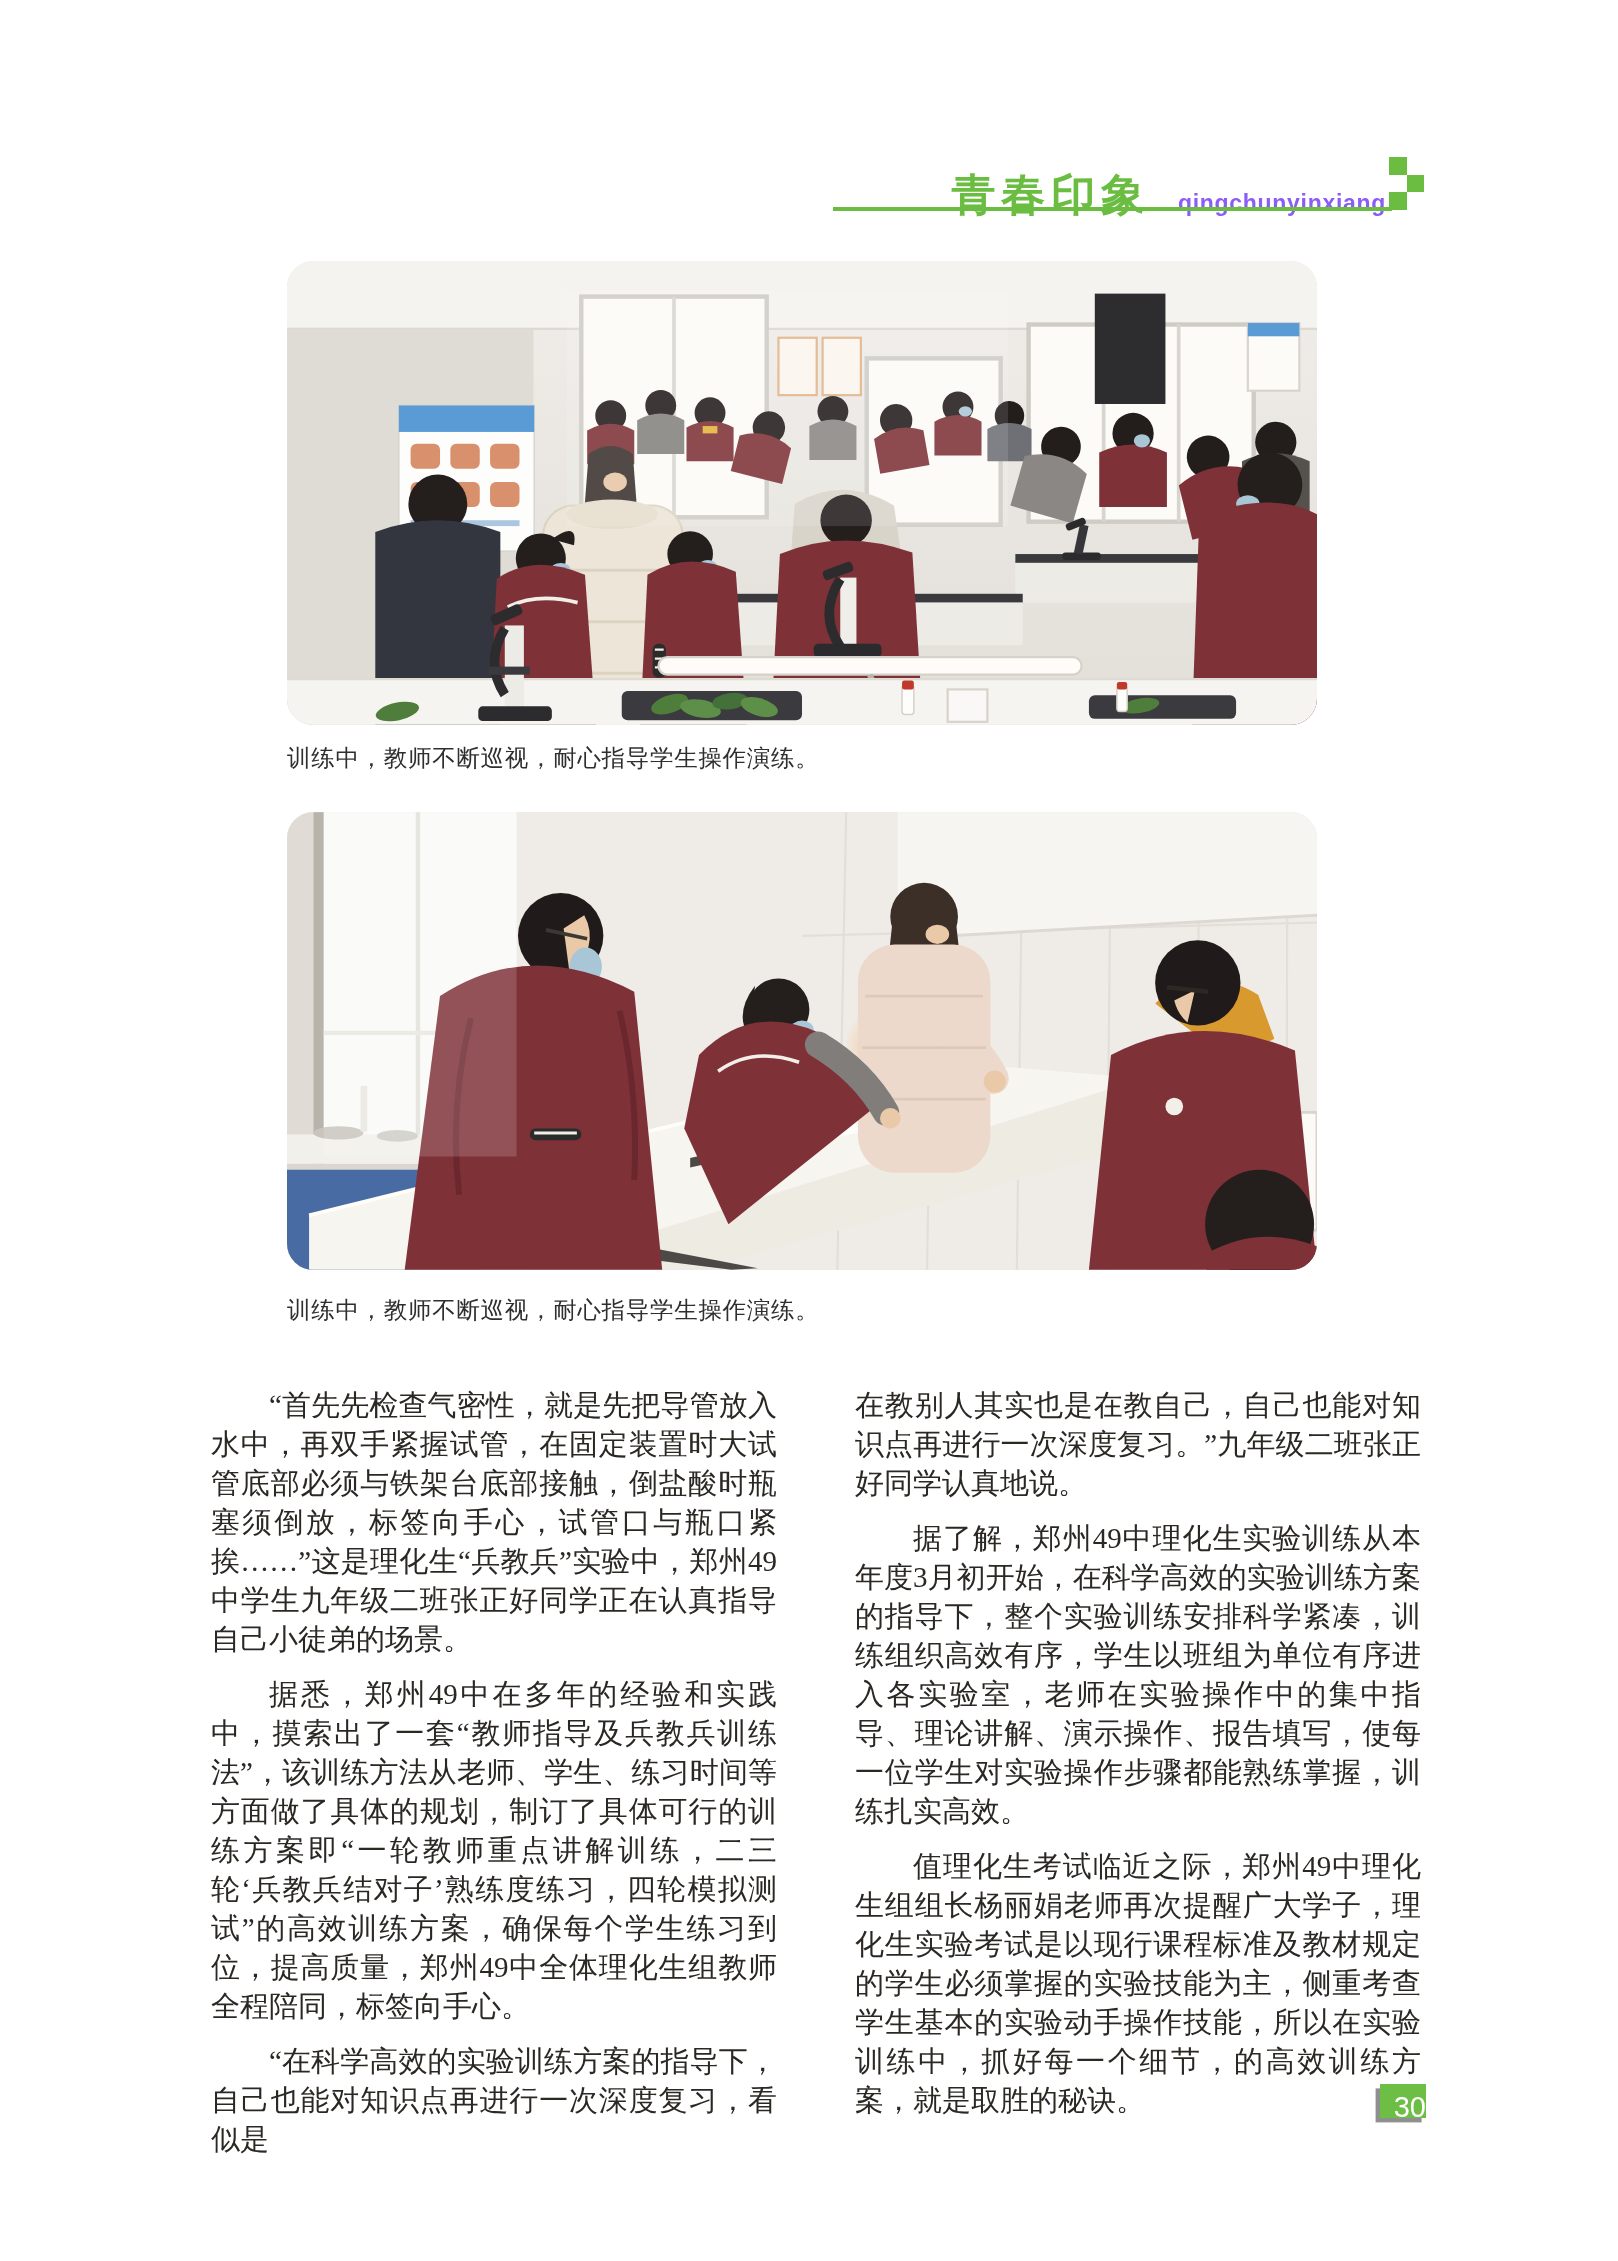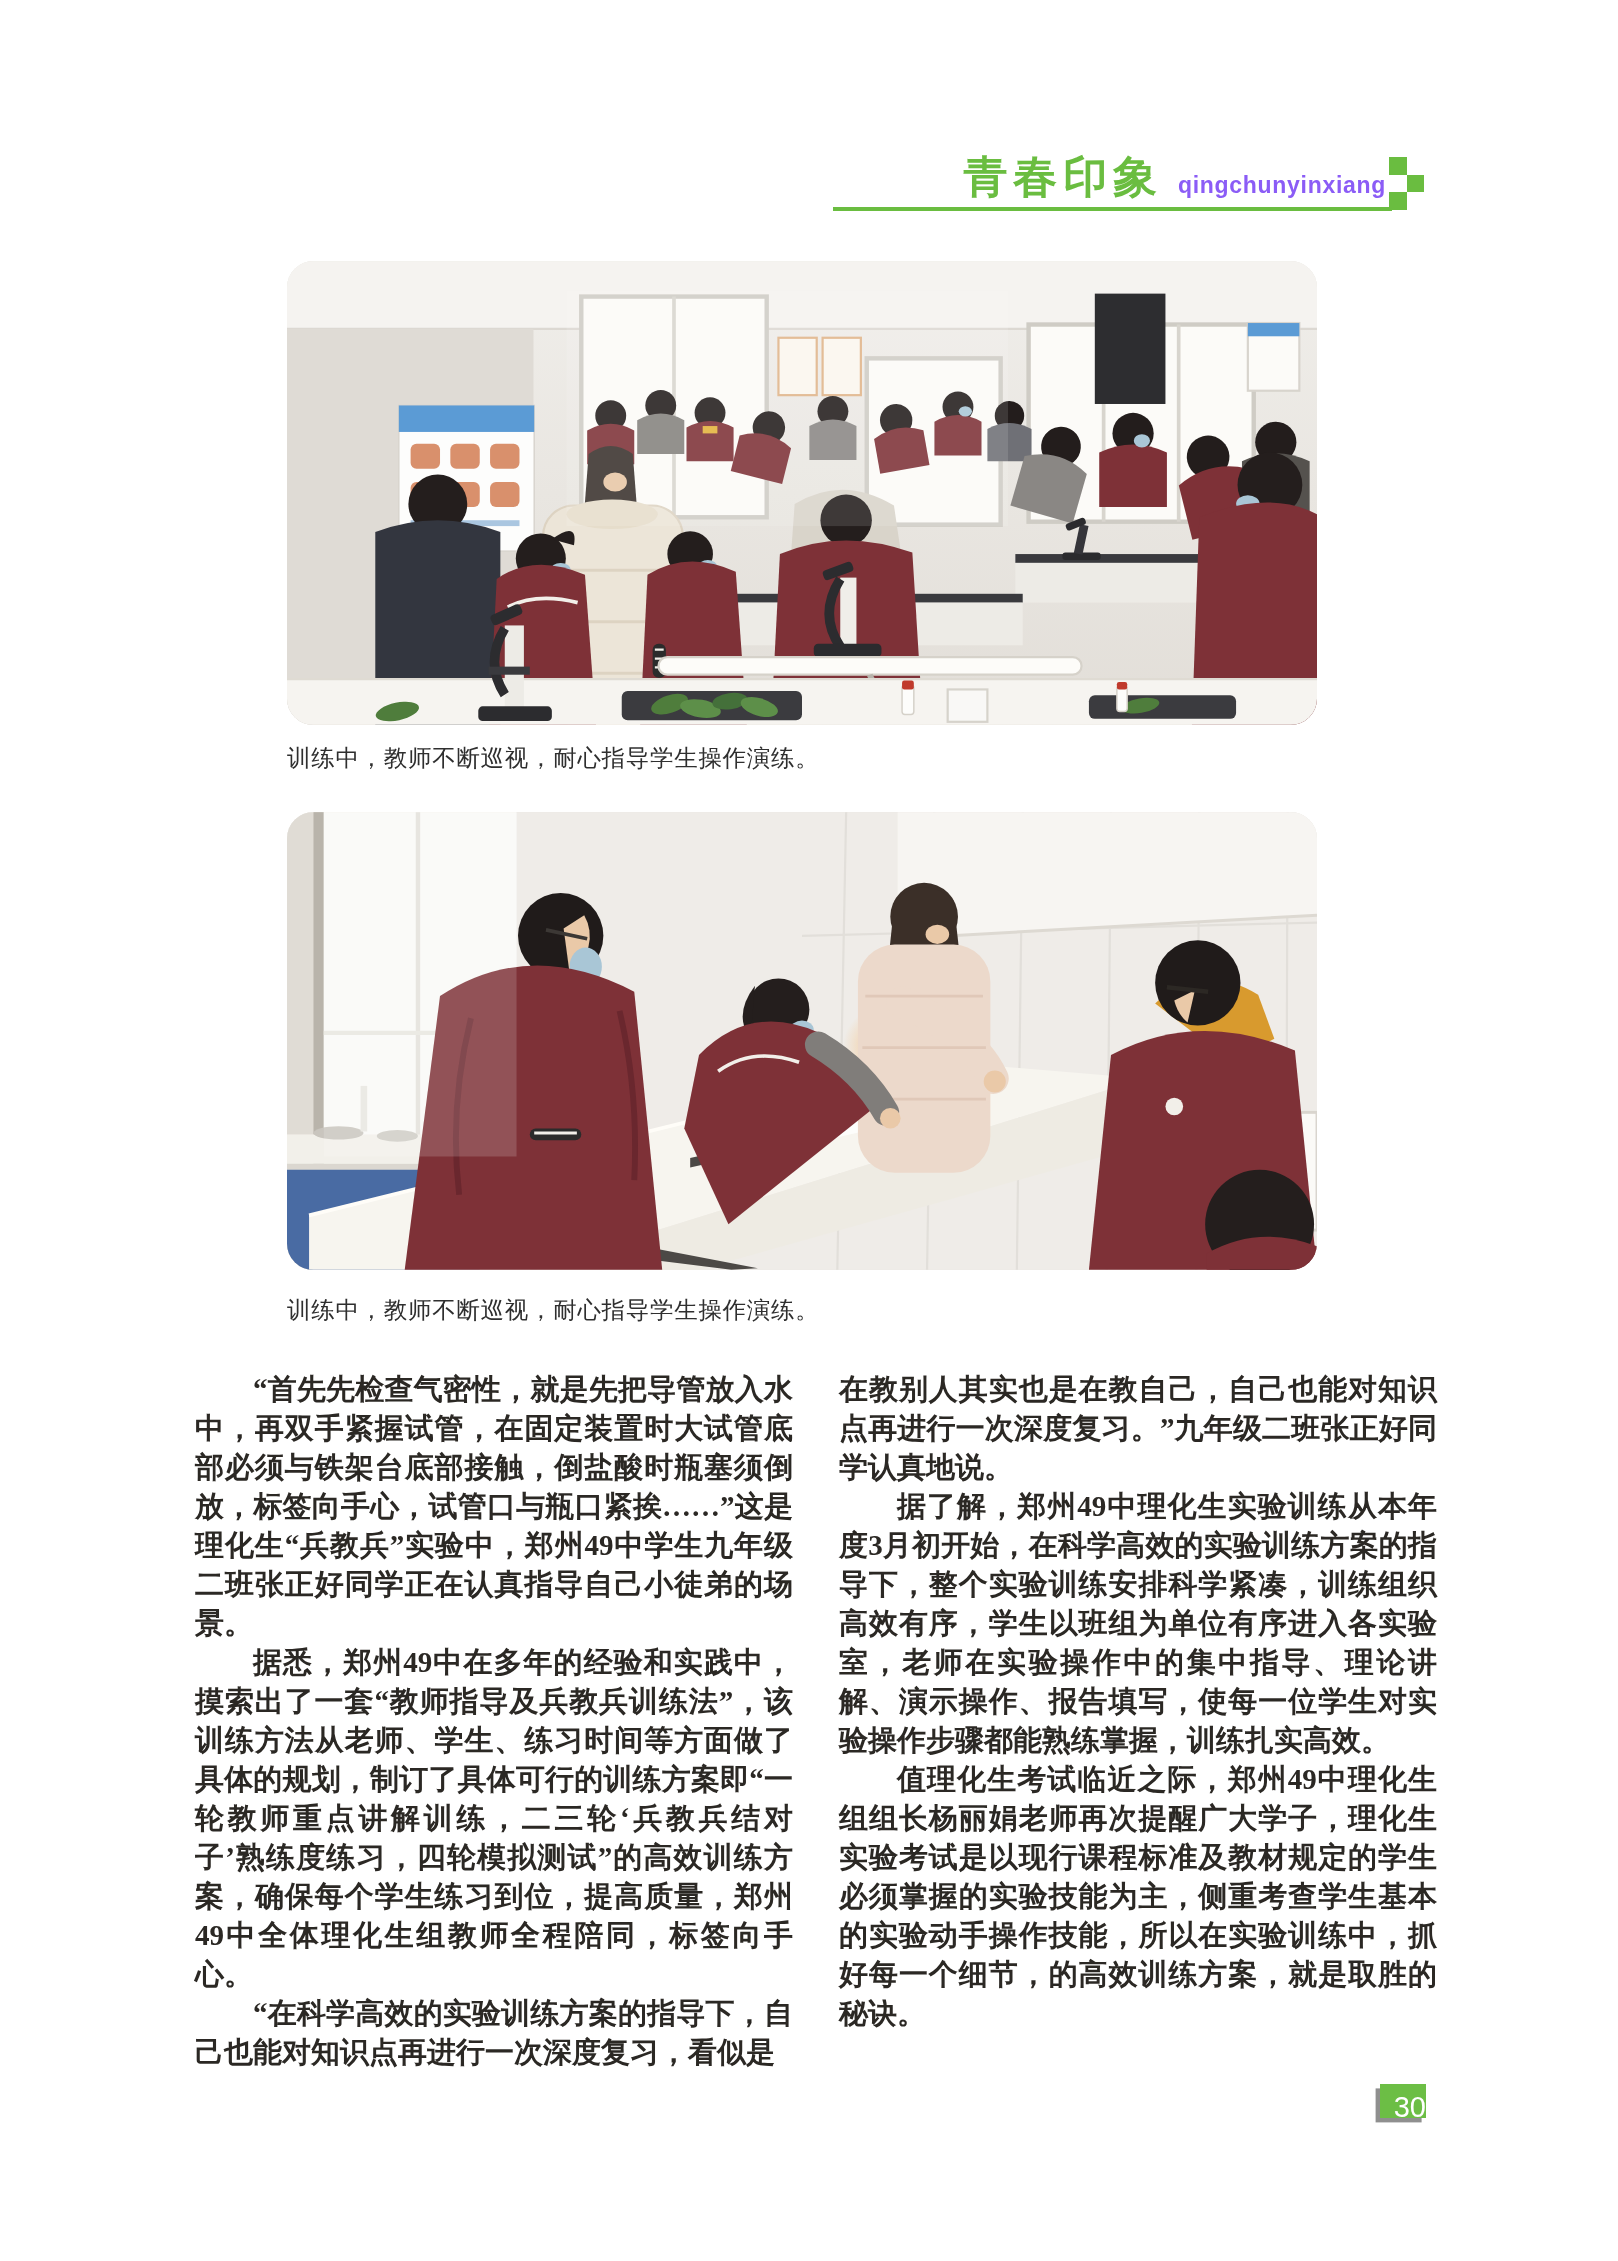--- a/index.html
+++ b/index.html
@@ -2,22 +2,22 @@
 <html style="font-size:11.8px"><head>
 <meta charset="utf-8">
 <style>
   html,body{margin:0;padding:0;background:#ffffff;}
   .page{
     position:relative;width:1618px;height:2261px;background:#ffffff;overflow:hidden;
     font-family:"Liberation Serif", serif;
   }
   
   .masthead-row{
-    position:absolute;left:833px;top:134px;width:553px;height:65px;
-    display:flex;align-items:flex-end;justify-content:flex-end;gap:15px;
+    position:absolute;left:833px;top:152px;width:553px;height:65px;
+    display:flex;align-items:flex-end;justify-content:flex-end;gap:27px;
   }
   .title-cn{
     font-family:"Liberation Sans", sans-serif;font-weight:700;
     font-size:44px;line-height:1;color:#6abd40;letter-spacing:5.9px;
   }
   .title-py{
     font-family:"Liberation Sans", sans-serif;font-weight:700;
     font-size:23px;line-height:1;color:#8b5cf6;letter-spacing:0.7px;padding-bottom:2.2px;
   }
   .header-rule{
@@ -41,21 +41,21 @@
   }
   .caption1{top:742px;}
   .caption2{top:1294px;}
   
   .col{
     position:absolute;top:1370px;width:598px;
     font-size:29px;line-height:39px;text-align:justify;color:#2b2824;
   }
   .col-left{left:195px;}
   .col-right{left:839px;}
-  .col p{margin:0;font-weight:bold;}
+  .col p{margin:16px;}
   .col p.indent{text-indent:2em;}
   
   .pagenum{
     position:absolute;left:1380px;top:2084px;width:46px;height:34px;
     background:#6cbe45;box-shadow:-4.4px 4.4px 0 #8f8f8f;
     color:#ffffff;font-family:"Liberation Sans", sans-serif;font-size:29px;
     line-height:46px;text-align:right;
   }
 </style>
 </head>

